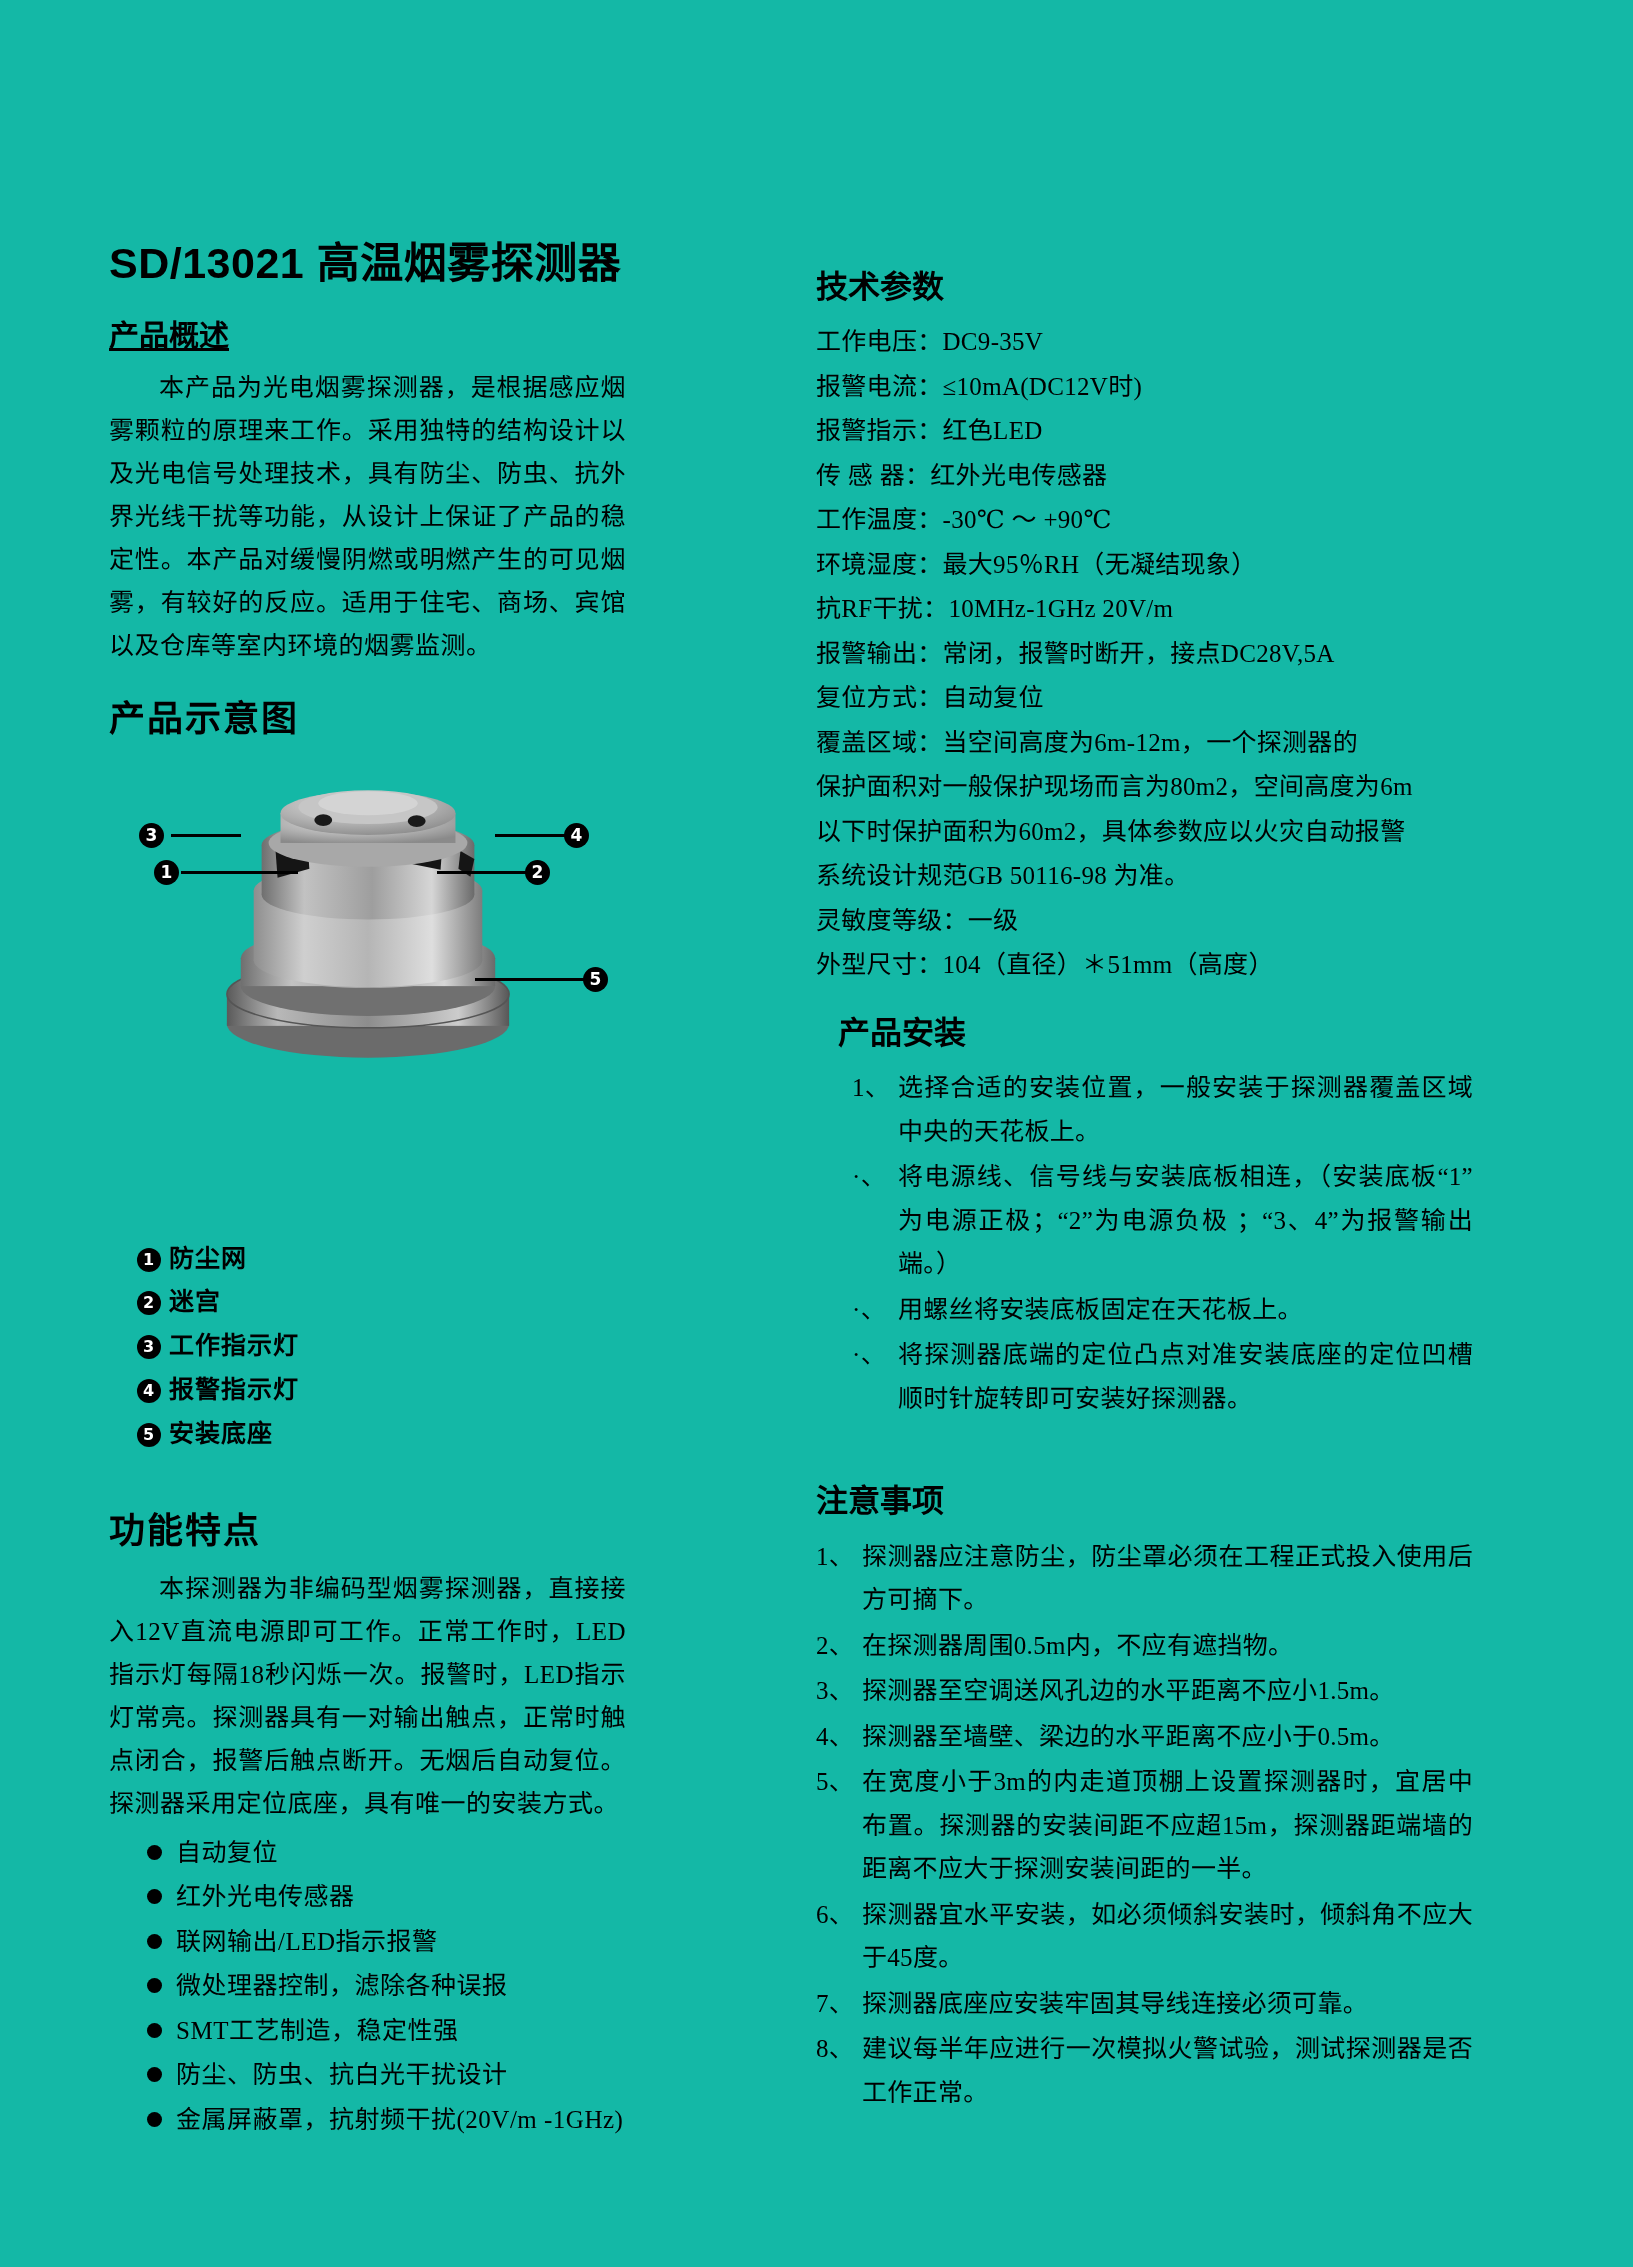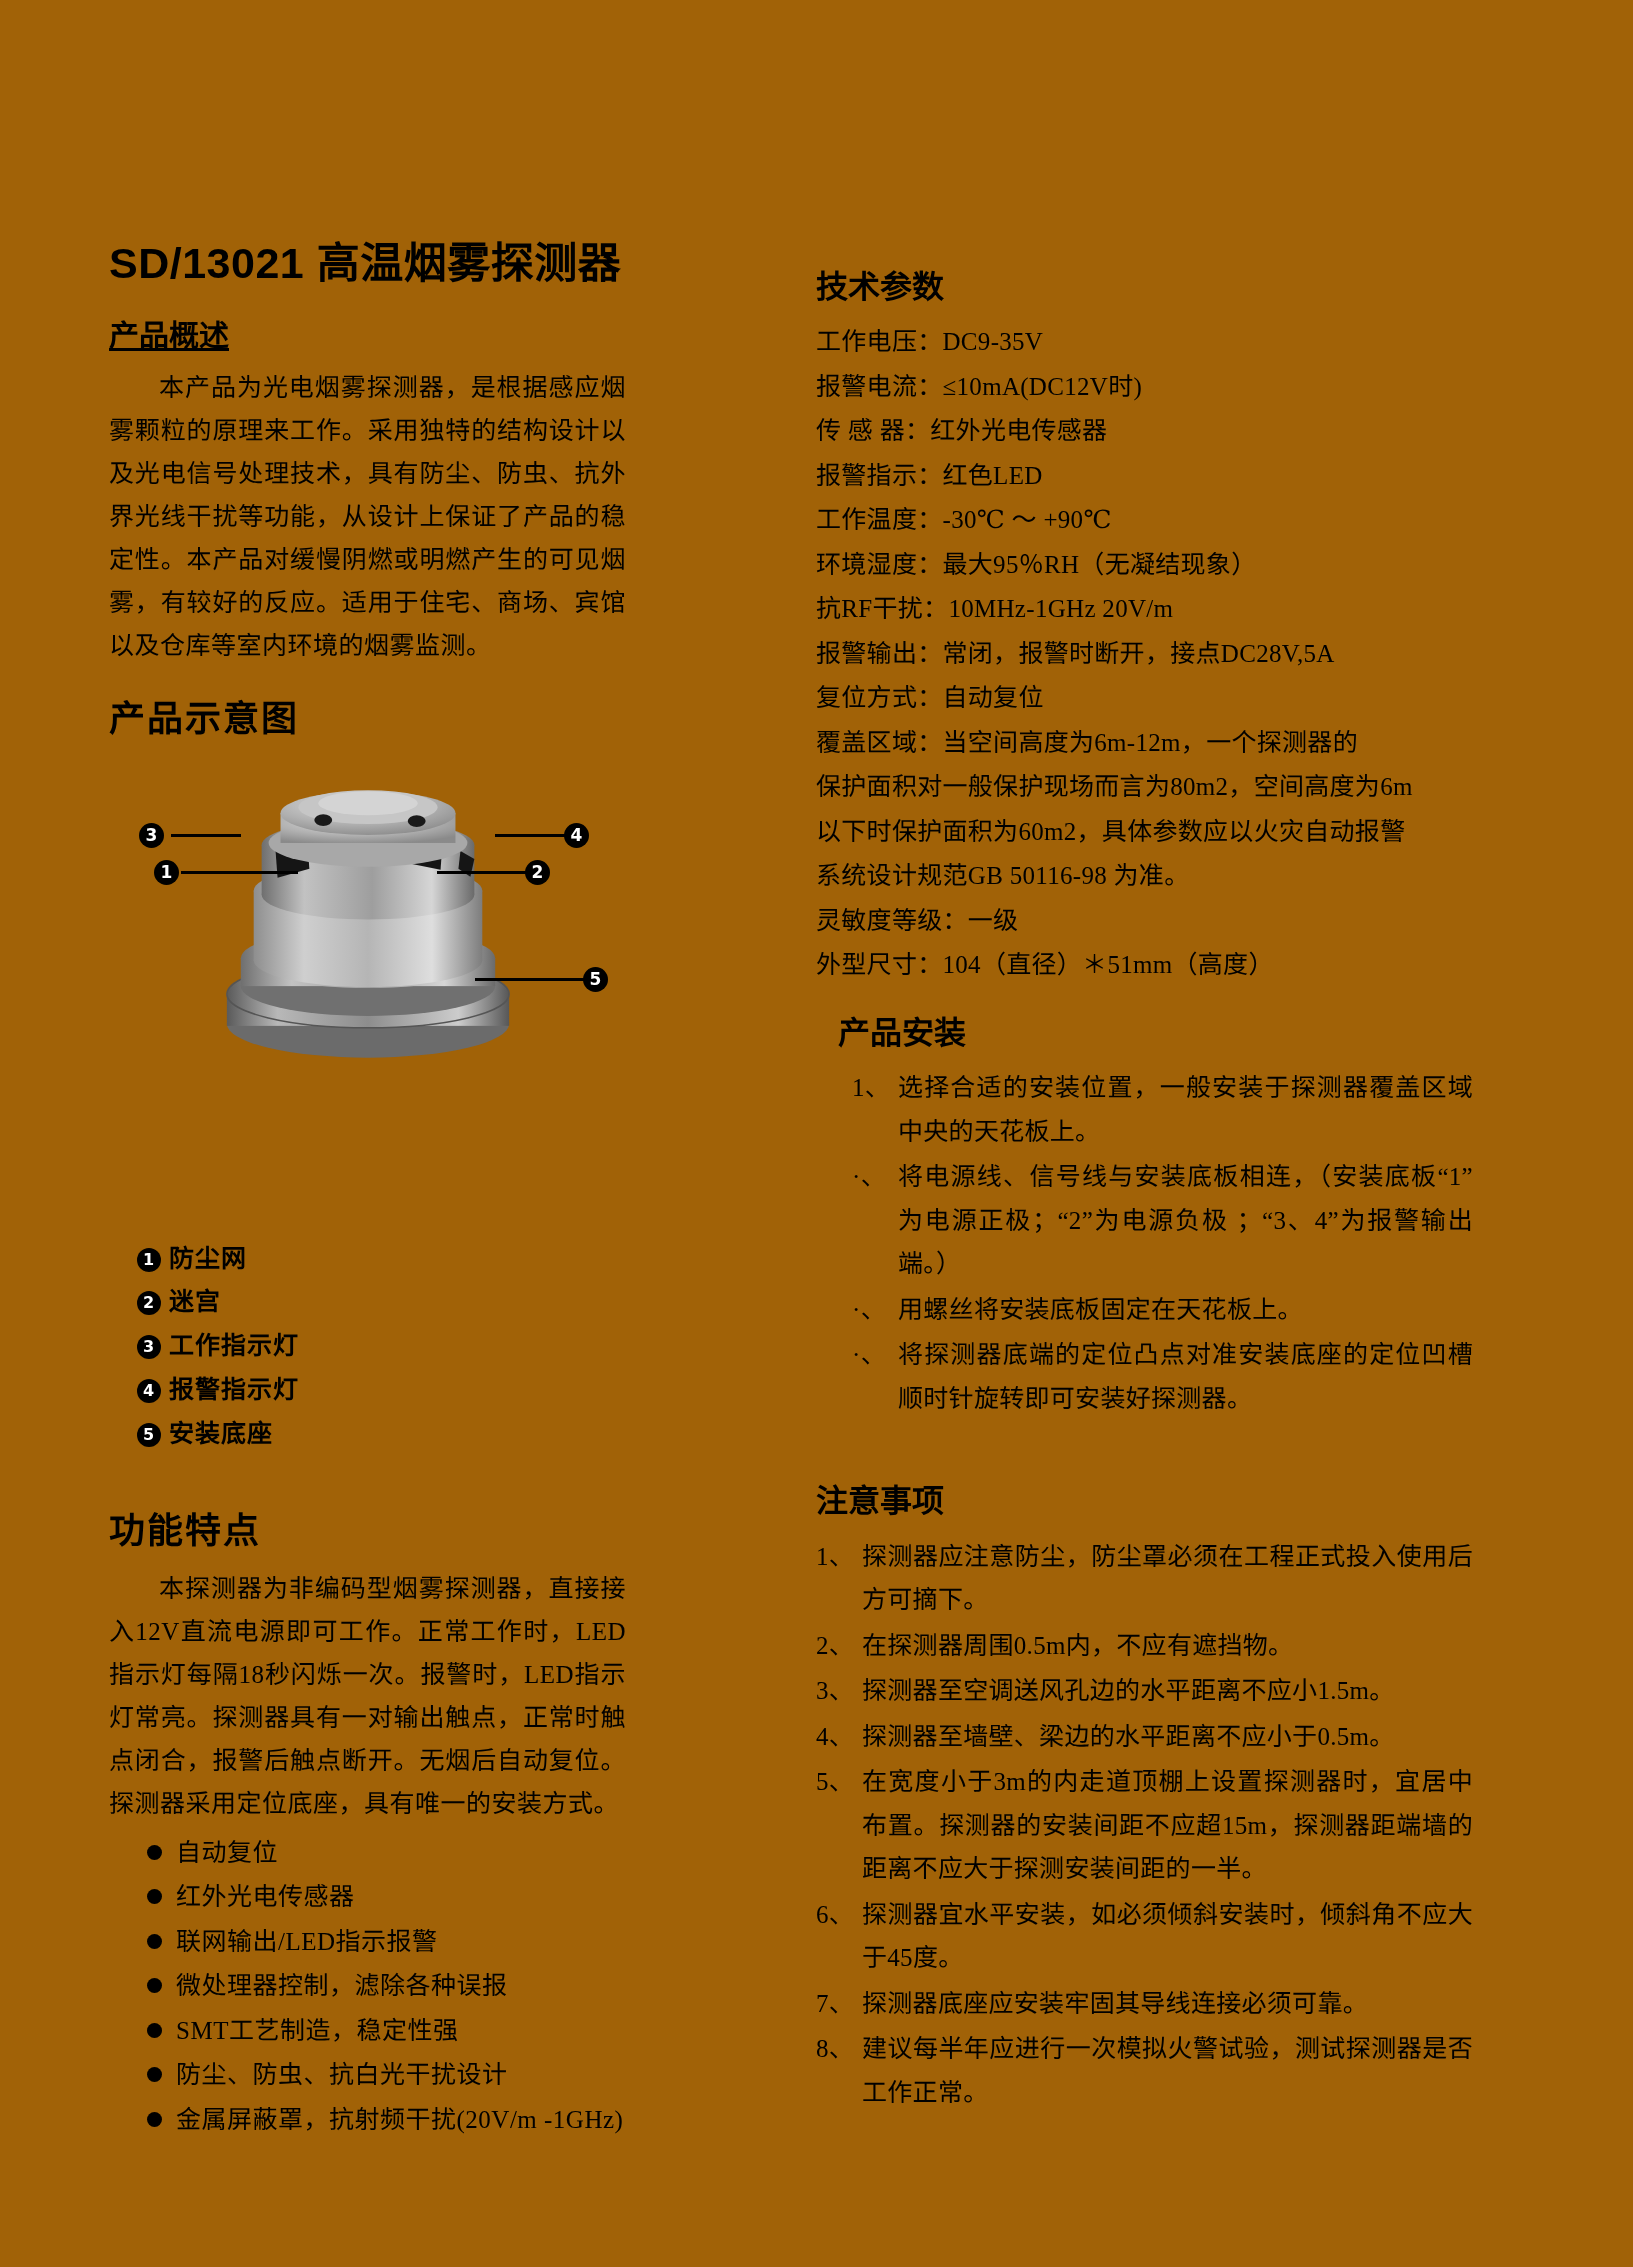--- a/index.html
+++ b/index.html
@@ -8,21 +8,21 @@
     background: #ffffff;
   }
   body {
     font-family: "Liberation Serif", "DejaVu Serif", serif;
     color: #000000;
   }
   .page {
     position: relative;
     width: 1634px;
     height: 2268px;
-    background: #a16207;
+    background: #14b8a6;
     overflow: hidden;
     box-sizing: border-box;
   }
   .col-left {
     position: absolute;
     left: 109px;
     top: 239px;
     width: 517px;
   }
   .col-right {
@@ -323,22 +323,22 @@
     </ul>
   </div>
 
   <div class="col-right">
 
     <h2 class="h2-right">技术参数</h2>
 
     <ul class="spec-list">
       <li><span>工作电压：</span><span>DC9-35V</span></li>
       <li><span>报警电流：</span><span>≤10mA(DC12V时)</span></li>
+      <li><span>报警指示：</span><span>红色LED</span></li>
       <li><span>传 感 器：</span><span>红外光电传感器</span></li>
-      <li><span>报警指示：</span><span>红色LED</span></li>
       <li><span>工作温度：</span><span>-30℃ ～ +90℃</span></li>
       <li><span>环境湿度：</span><span>最大95％RH（无凝结现象）</span></li>
       <li><span>抗RF干扰：</span><span>10MHz-1GHz 20V/m</span></li>
       <li><span>报警输出：</span><span>常闭，报警时断开，接点DC28V,5A</span></li>
       <li><span>复位方式：</span><span>自动复位</span></li>
       <li><span>覆盖区域：</span><span>当空间高度为6m-12m，一个探测器的</span></li>
     </ul>
 
     <div class="spec-cont">保护面积对一般保护现场而言为80m2，空间高度为6m</div>
     <div class="spec-cont">以下时保护面积为60m2，具体参数应以火灾自动报警</div>

